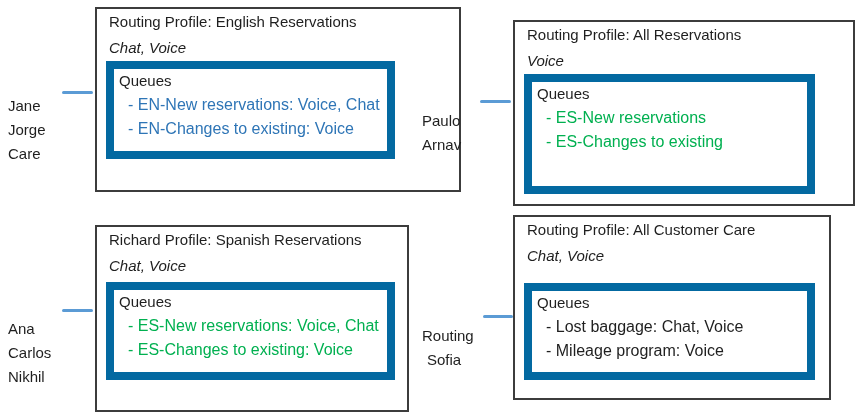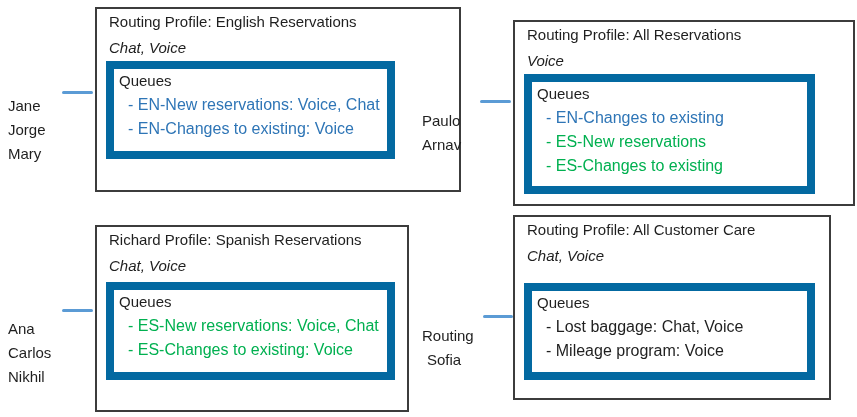--- a/index.html
+++ b/index.html
@@ -60,21 +60,21 @@
   }
 </style>
 </head>
 <body>
 
 <div class="canvas">
 
   <div class="agents" style="left:8px; top:54px;">
     <div>Jane</div>
     <div>Jorge</div>
-    <div>Mary</div>
+    <div>Care</div>
   </div>
   <div class="connector" style="left: 62px; top: 91px; width: 31px; background-color: rgb(91, 155, 213);"></div>
   <div class="profile-box" style="left:95px; top:7px; width:366px; height:185px;">
     <div class="profile-title">Routing Profile: English Reservations</div>
     <div class="profile-channels">Chat, Voice</div>
     <div class="queues-box" style="left:9px; top:52px; width:289px; height:98px;">
       <div class="queues-label">Queues</div>
       <div class="queue-item" style="color: rgb(46, 117, 182);">- EN-New reservations: Voice, Chat</div>
       <div class="queue-item" style="color: rgb(46, 117, 182);">- EN-Changes to existing: Voice</div>
     </div>
@@ -83,21 +83,20 @@
   <div class="agents" style="left:422px; top:69px;">
     <div>Paulo</div>
     <div>Arnav</div>
   </div>
   <div class="connector" style="left: 480px; top: 100px; width: 31px; background-color: rgb(91, 155, 213);"></div>
   <div class="profile-box" style="left:513px; top:20px; width:342px; height:186px;">
     <div class="profile-title">Routing Profile: All Reservations</div>
     <div class="profile-channels">Voice</div>
     <div class="queues-box" style="left:9px; top:52px; width:291px; height:120px;">
       <div class="queues-label">Queues</div>
-      <div class="queue-item" style="color: rgb(46, 117, 182);">- EN-Changes to existing</div>
       <div class="queue-item" style="color: rgb(0, 176, 80);">- ES-New reservations</div>
       <div class="queue-item" style="color: rgb(0, 176, 80);">- ES-Changes to existing</div>
     </div>
   </div>
 
   <div class="agents" style="left:8px; top:277px;">
     <div>Ana</div>
     <div>Carlos</div>
     <div>Nikhil</div>
   </div>

